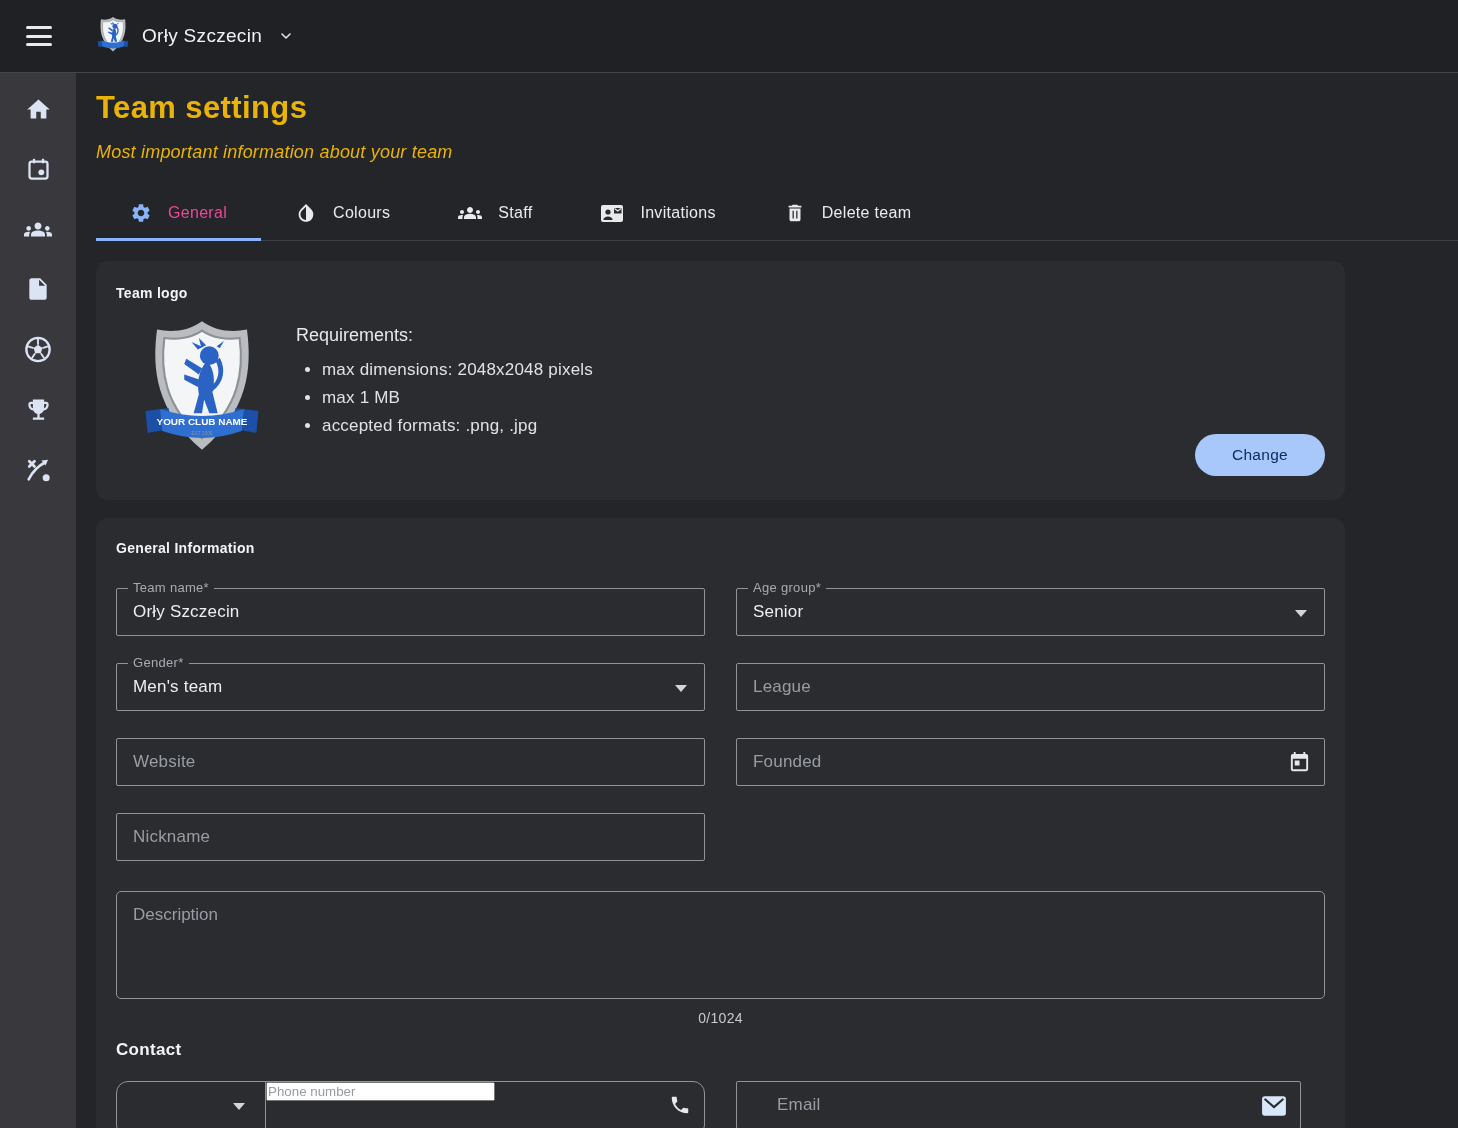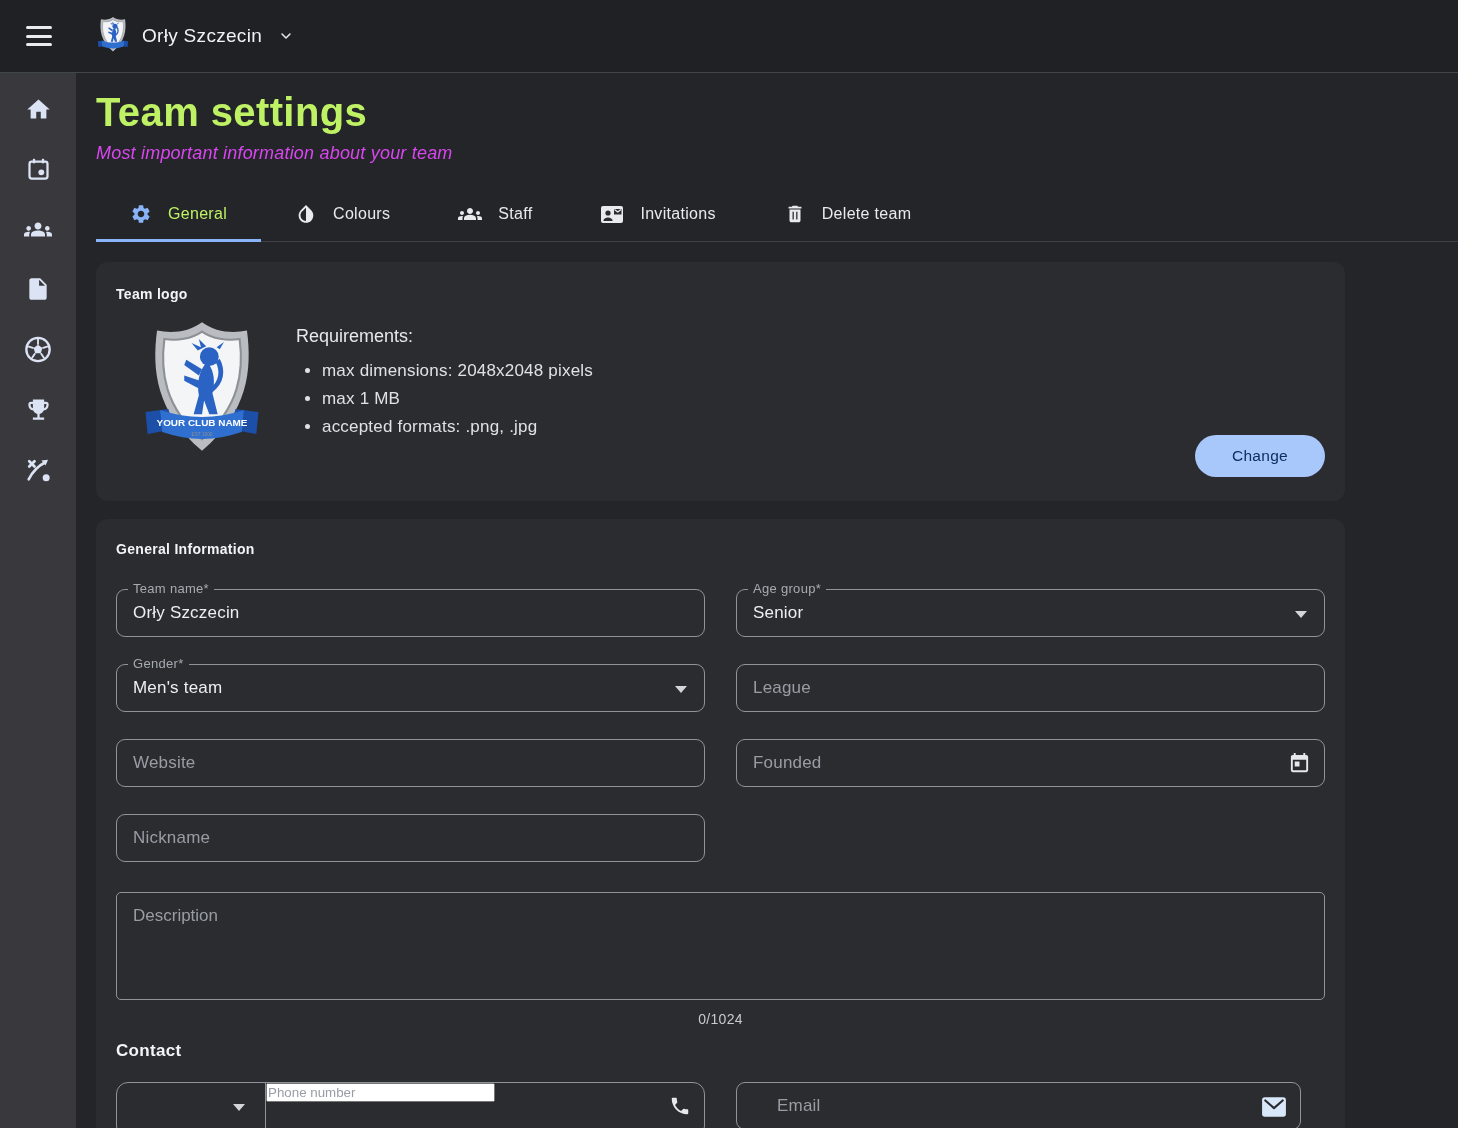--- a/index.html
+++ b/index.html
@@ -16,47 +16,47 @@
   .hamburger span{display:block;height:3px;background:#e8eaec;border-radius:2px;}
   .team-select{display:flex;align-items:center;margin-left:44px;cursor:pointer;gap:12px;}
   .team-select .tname{font-size:19px;font-weight:500;color:#f0f2f4;letter-spacing:.3px;}
   .chev{width:12px;height:12px;margin-left:6px;}
   
   .sidebar{position:absolute;top:73px;left:0;width:76px;height:1055px;background:#39393d;
     display:flex;flex-direction:column;align-items:center;padding-top:22px;gap:32px;z-index:4;}
   .sb-icon{width:28px;height:28px;display:flex;align-items:center;justify-content:center;cursor:pointer;}
   
   .content{position:absolute;left:96px;top:90px;width:1362px;}
-  .page-title{font-size:40px;font-weight:700;color:#bef264;letter-spacing:.4px;}
-  .page-subtitle{font-size:18px;font-style:italic;color:#d946ef;margin-top:8px;letter-spacing:.2px;}
+  .page-title{font-size:31px;font-weight:700;color:#eab308;letter-spacing:.4px;}
+  .page-subtitle{font-size:18px;font-style:italic;color:#eab308;margin-top:16px;letter-spacing:.2px;}
   
   .tabs{display:flex;margin-top:22px;border-bottom:1px solid #3e4046;width:1362px;height:56px;}
   .tab{display:flex;align-items:center;gap:16px;padding:0 34px;cursor:pointer;position:relative;
     font-size:16px;font-weight:500;color:#e8eaec;letter-spacing:.3px;}
-  .tab.active{color:#bef264;}
+  .tab.active{color:#ec4899;}
   .tab.active::after{content:"";position:absolute;left:0;right:0;bottom:-1px;height:3px;background:#8ab4f8;}
   .tab svg{flex:0 0 auto;}
   
   .card{background:#2b2c30;border-radius:12px;width:1249px;}
   .card1{margin-top:20px;height:239px;padding:24px 20px;position:relative;}
   .card2{margin-top:18px;min-height:640px;padding:22px 20px 30px 20px;}
   .card-h{font-size:14px;font-weight:700;color:#f3f4f6;letter-spacing:.3px;}
   
   .logo-row{display:flex;margin-top:16px;}
   .club-logo{width:128px;height:138px;margin-left:22px;flex:0 0 auto;}
   .reqs{margin-left:30px;margin-top:8px;}
   .reqs-title{font-size:18px;color:#e6e8ea;}
   .reqs ul{margin:14px 0 0 26px;}
   .reqs li{font-size:17px;color:#dfe1e4;margin-bottom:8px;letter-spacing:.2px;}
   .change-btn{position:absolute;right:20px;bottom:24px;width:130px;height:42px;border:none;
     border-radius:21px;background:#a8c7fa;color:#0b3060;font-size:15.5px;font-weight:500;
     font-family:"Liberation Sans",sans-serif;cursor:pointer;letter-spacing:.3px;}
   
   .form-grid{display:grid;grid-template-columns:589px 589px;column-gap:31px;row-gap:27px;margin-top:32px;}
-  .field{position:relative;height:48px;border:1px solid #8f939a;border-radius:9px;background:transparent;}
+  .field{position:relative;height:48px;border:1px solid #8f939a;border-radius:2px;background:transparent;}
   .flabel{position:absolute;top:-9px;left:11px;font-size:13px;color:#a6abb2;background:#2b2c30;
     padding:0 5px;letter-spacing:.3px;}
   .field .value{line-height:46px;padding:0 16px;font-size:17px;color:#eceef0;letter-spacing:.2px;}
   .field input{width:100%;height:100%;background:transparent;border:none;outline:none;color:#eceef0;
     font-size:17px;padding:0 16px;font-family:"Liberation Sans",sans-serif;letter-spacing:.2px;}
   input::placeholder, textarea::placeholder{color:#989da4;opacity:1;}
   .caret{position:absolute;right:17px;top:21px;width:0;height:0;border-left:6px solid transparent;
     border-right:6px solid transparent;border-top:7px solid #d2d5da;}
   .field-icon{position:absolute;right:13px;top:12px;}
   .desc-wrap{margin-top:30px;}

